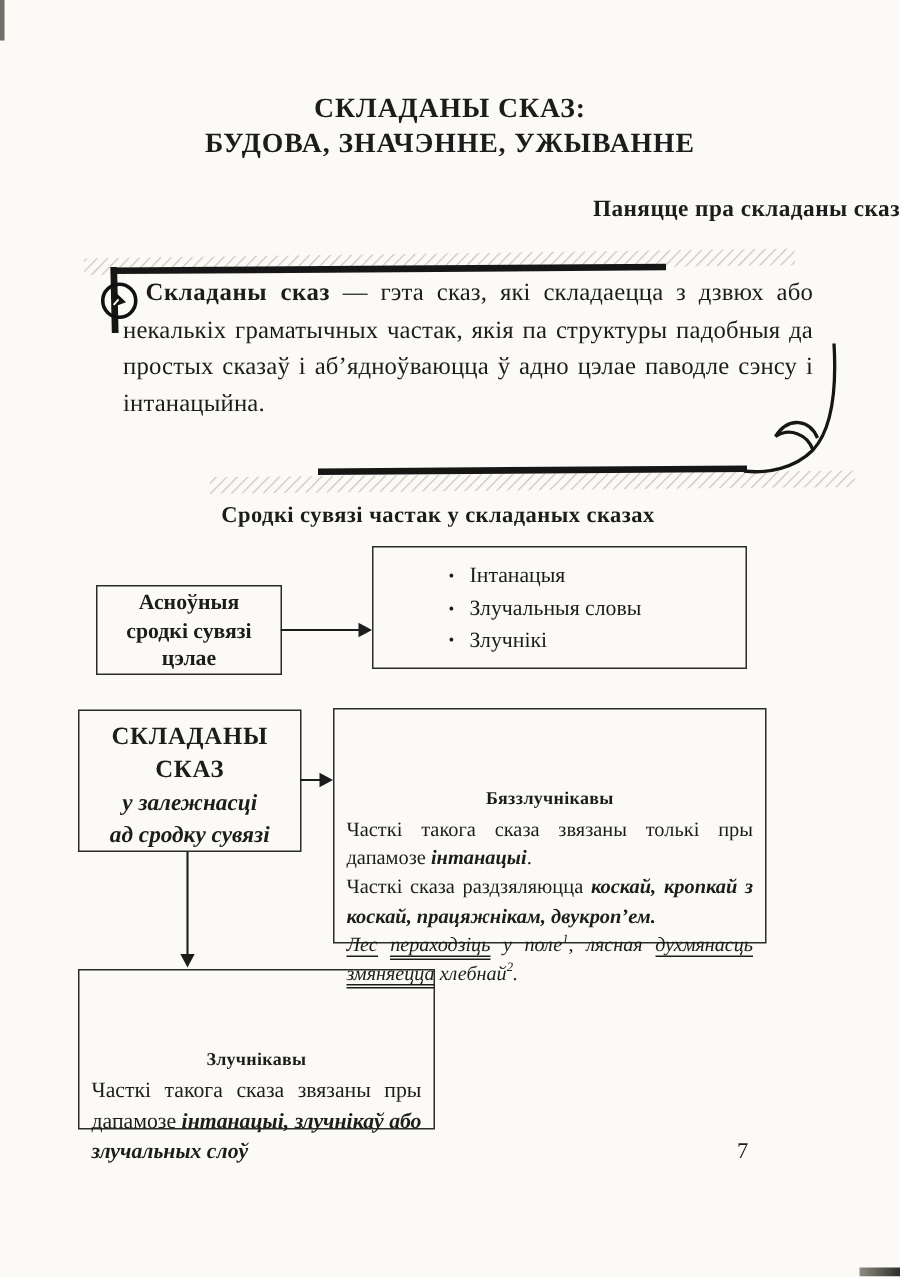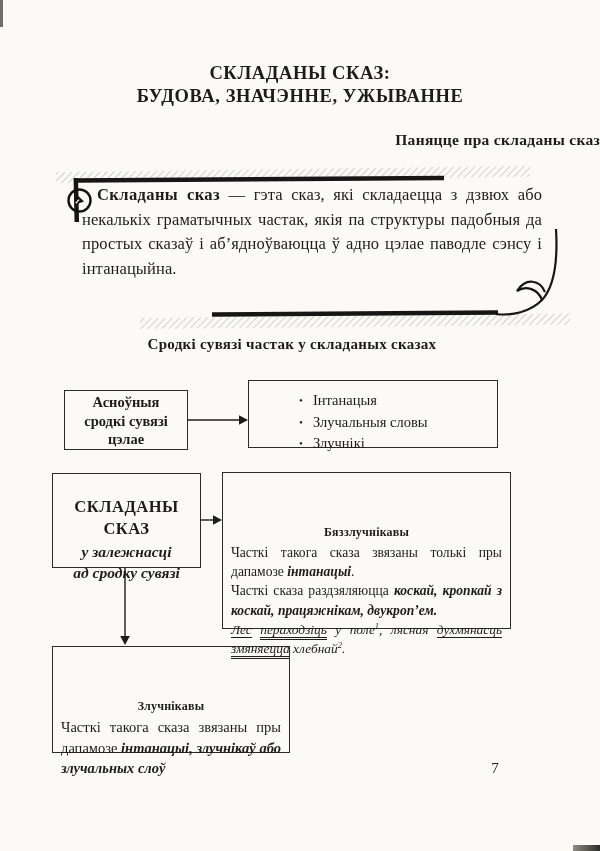--- a/index.html
+++ b/index.html
@@ -42,30 +42,30 @@
   }
   .def-text b { letter-spacing:0.4px; }
 
   
   .dbox { border:1.5px solid #2b2b2b; background:transparent; box-sizing:border-box; }
   .box-source {
     left:64px; top:390px; width:124px; height:60px;
     text-align:center; font-weight:bold; font-size:14.5px; line-height:18.5px;
     padding-top:2px;
   }
-  .box-items { left:248px; top:380px; width:250px; height:68px; }
+  .box-items { left:248px; top:364px; width:250px; height:82px; }
   .box-items ul { margin:0; padding:9px 0 0 64px; list-style:none; }
   .box-items li { font-size:14.5px; line-height:21.5px; position:relative; }
   .box-items li::before {
     content:"\2022"; position:absolute; left:-14px; top:0;
     font-size:11px; line-height:21.5px;
   }
   .box-root {
     left:52px; top:473px; width:149px; height:95px;
-    text-align:center; padding-top:22px;
+    text-align:center; padding-top:6px;
   }
   .box-root .root-title { font-weight:bold; font-size:16.5px; line-height:21.5px; letter-spacing:0.5px; }
   .box-root .root-sub { font-weight:bold; font-style:italic; font-size:15.5px; line-height:21px; margin-top:2px; }
   .box-asyndetic { left:222px; top:472px; width:289px; height:157px; padding:2px 8px 0 8px; }
   .box-conjunction { left:52px; top:646px; width:238px; height:107px; padding:2px 8px 0 8px; }
   .dbox-heading { text-align:center; font-weight:bold; font-size:12px; line-height:21px; letter-spacing:0.2px;margin-top:47px; }
   .box-asyndetic p { margin:0; font-size:13.6px; line-height:19.2px; text-align:justify; }
   .box-conjunction p { margin:0; font-size:14.5px; line-height:20.5px; text-align:justify; }
   .bi { font-weight:bold; font-style:italic; }
   .example {

